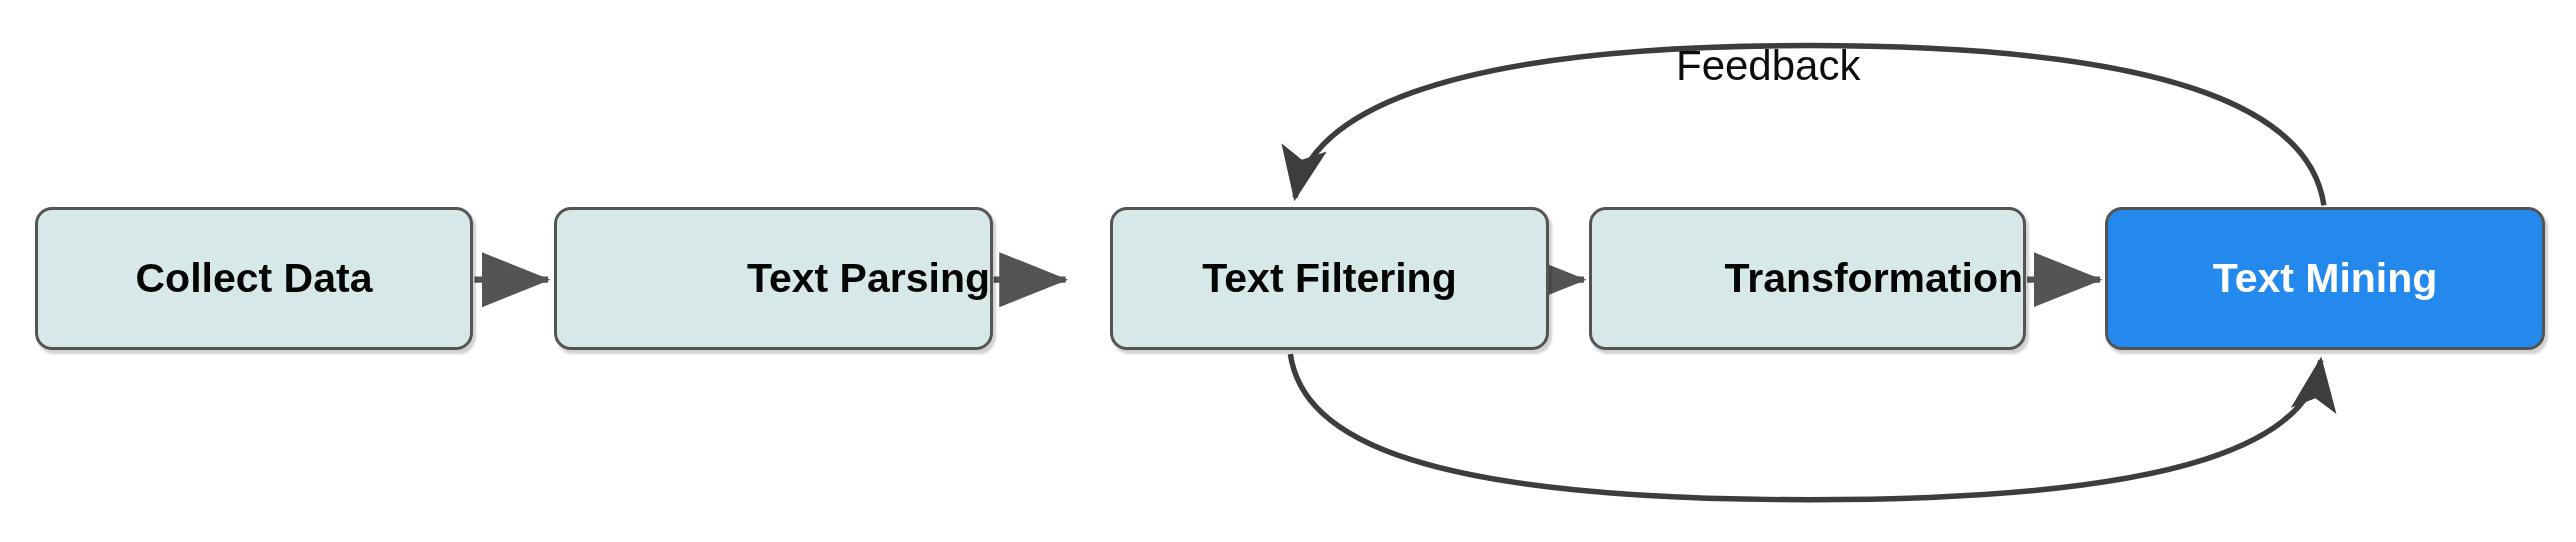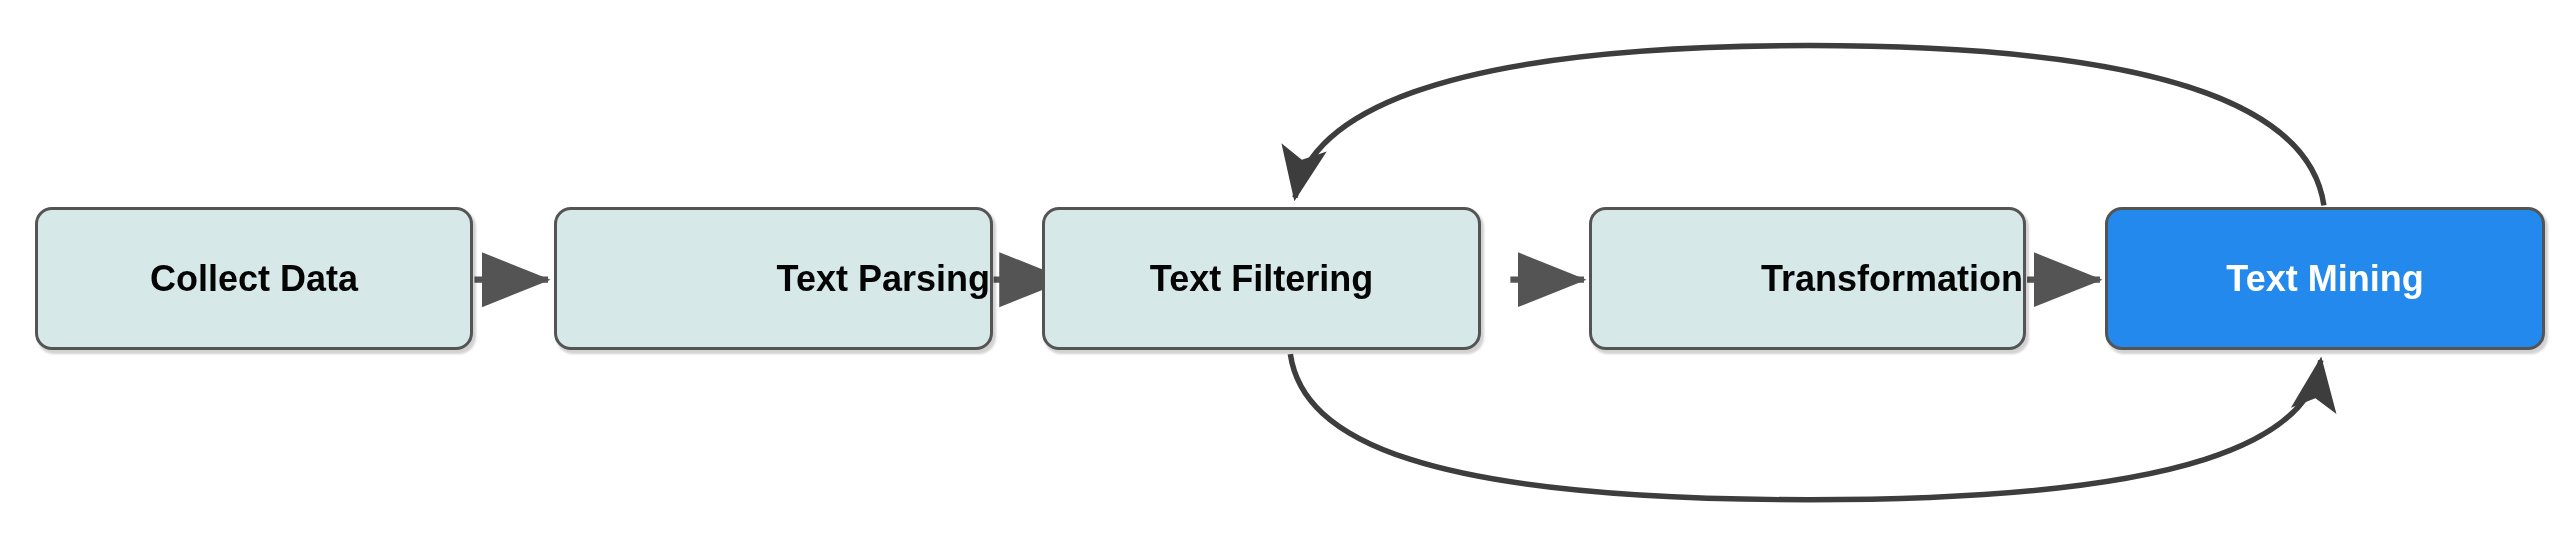--- a/index.html
+++ b/index.html
@@ -34,21 +34,21 @@
   }
   .node-box.step {
     background: #d7e8e9;
   }
   .node-box.highlight {
     background: #2489ec;
   }
   .node-label {
     font-family: "Liberation Sans", "DejaVu Sans", sans-serif;
     font-weight: bold;
-    font-size: 36px;
+    font-size: 41px;
     letter-spacing: 0px;
     color: #050505;
     white-space: nowrap;
     line-height: 1;
   }
   .node-box.highlight .node-label {
     color: #ffffff;
   }
   .loop-label {
     position: absolute;
@@ -89,27 +89,28 @@
   </svg>
 
   <div class="node-box step" style="left:35px; top:207px; width:438px; height:143px;">
     <span class="node-label">Collect Data</span>
   </div>
 
   <div class="node-box step" style="left:554px; top:207px; width:439px; height:143px;justify-content:flex-end;">
     <span class="node-label">Text Parsing</span>
   </div>
 
-  <div class="node-box step" style="left:1042px; top:207px; width:439px; height:143px;">
+  <div class="node-box step" style="left:1110px; top:207px; width:439px; height:143px;">
     <span class="node-label">Text Filtering</span>
   </div>
 
   <div class="node-box step" style="left:1589px; top:207px; width:437px; height:143px;justify-content:flex-end;">
     <span class="node-label">Transformation</span>
   </div>
 
   <div class="node-box highlight" style="left:2105px; top:207px; width:440px; height:143px;">
     <span class="node-label">Text Mining</span>
   </div>
 
+  <div class="loop-label" style="left:1676px; top:45px;">Feedback</div>
 
 </div>
 
 
 </body></html>

